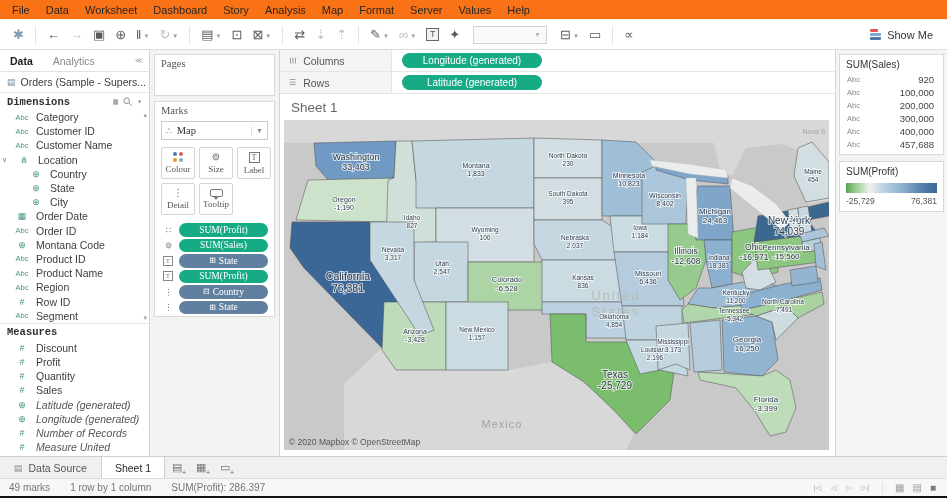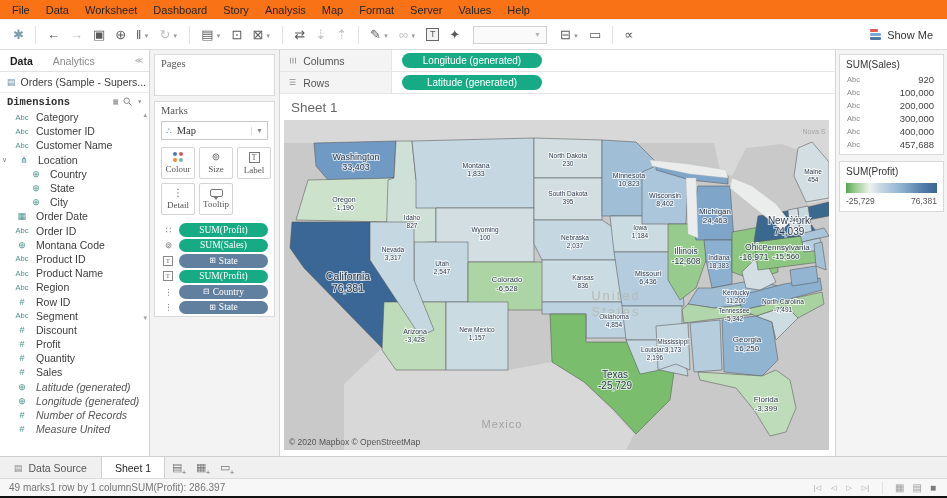--- a/index.html
+++ b/index.html
@@ -98,21 +98,21 @@
   .grad { height:10px; margin:3px 6px 3px; background:linear-gradient(90deg,#55a355 0%,#8cc681 8%,#d7e8d4 22%,#edf1ee 26%,#c6d8e4 38%,#8fb3d1 60%,#527ca8 85%,#3a6795 100%); }
   .minmax { display:flex; justify-content:space-between; padding:0 6px 2px; font-size:8.5px; color:#555; }
 
   
   .tabsbar { height:22px; background:#f0f0f0; border-top:1px solid #cfcfcf; display:flex; align-items:center; font-size:10.5px; color:#555; }
   .dstab { display:flex; align-items:center; gap:6px; padding:0 14px; height:100%; }
   .dstab .g { color:#8a8a8a; font-size:9px; }
   .sheettab { padding:0 13px; height:100%; display:flex; align-items:center; background:#fff; border-left:1px solid #cfcfcf; border-right:1px solid #cfcfcf; color:#1f1f1f; }
   .tabbtn { width:24px; height:100%; display:flex; align-items:center; justify-content:center; color:#777; font-size:11px; position:relative; }
   .tabbtn s { text-decoration:none; position:absolute; right:3px; bottom:2px; font-size:7px; color:#666; }
-  .statusbar { height:18px; background:#f7f7f7; border-top:1px solid #ddd; display:flex; align-items:center; padding:0 9px; font-size:10px; color:#757575; }
+  .statusbar { height:18px; background:#f7f7f7; border-top:1px solid #ddd; display:flex; align-items:center; padding:0 9px; font-size:10px; color:#757575; gap:20px; }
   .sright { margin-left:auto; display:flex; align-items:center; gap:4px; color:#9f9f9f; }
   .pgbtn { font-size:7px; padding:0 3px; }
   .vmode { font-size:10px; padding:0 2px; }
   .vmode.fill { color:#7a7a7a; }
   .ssep { width:1px; height:12px; background:#e0e0e0; margin:0 6px; }
 </style>
 </head>
 <body>
 
 <div class="app">
@@ -298,20 +298,23 @@
           <div class="fieldrow">
             <span class="fi">#</span>
             <span class="flabel">Row ID</span>
           </div>
           <div class="fieldrow">
             <span class="fi abc">Abc</span>
             <span class="flabel">Segment</span>
           </div>
           <span class="dim-scroll-down" style="bottom: 1px;">▾</span>
         </div>
+      <div class="paneheader" style="border-top:1px solid #e4e4e4;">
+        <span>Measures</span>
+      </div>
       <div id="measlist">
           <div class="fieldrow">
             <span class="fi">#</span>
             <span class="flabel">Discount</span>
           </div>
           <div class="fieldrow">
             <span class="fi">#</span>
             <span class="flabel">Profit</span>
           </div>
           <div class="fieldrow">

